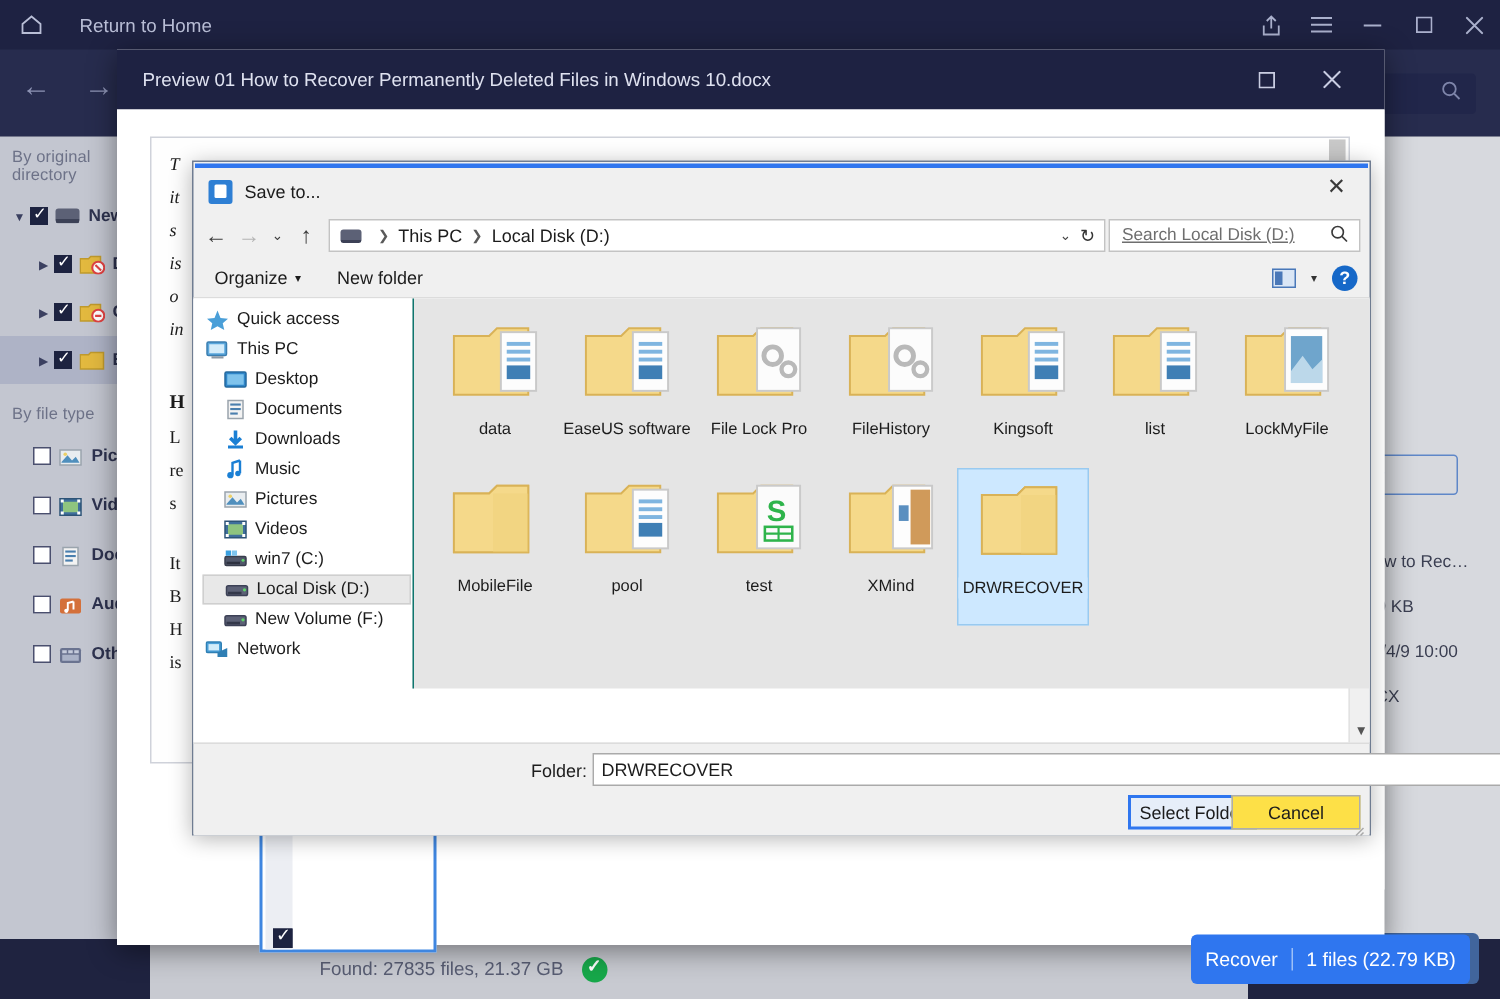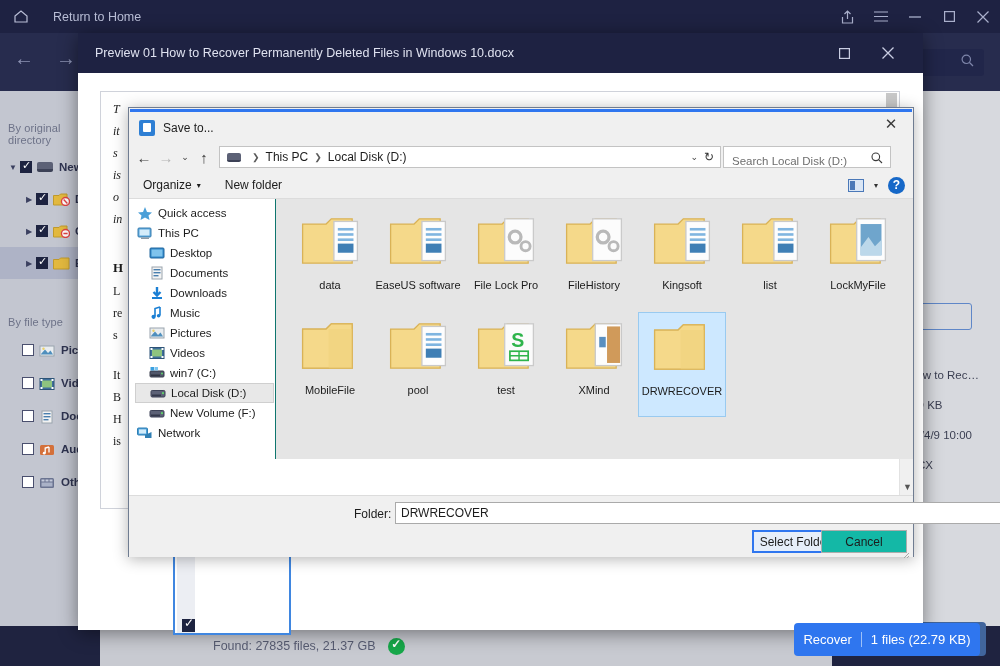--- a/index.html
+++ b/index.html
@@ -34,21 +34,21 @@
     position:absolute; right:16px; top:16px; width:126px; height:27px;
     background:#21264a; border-radius:3px;
   }
   .app-search .mag { position:absolute; right:10px; top:5px; color:#7e85aa; font-size:14px; }
 
   
   .sidebar {
     position:absolute; left:0; top:91px; width:100px; height:535px;
     background:#c3c6d0;
   }
-  .sb-head { font-size:11px; color:#6d7288; padding:8px 0 5px 8px; letter-spacing:.1px;margin-top:23px; }
+  .sb-head { font-size:11px; color:#6d7288; padding:8px 0 5px 8px; letter-spacing:.1px; }
   .sb-row { display:flex; align-items:center; height:32px; font-size:11.5px;
     color:#2e3350; white-space:nowrap; }
   .sb-row.sel { background:#aeb3c6; }
   .caret { width:14px; text-align:center; font-size:8px; color:#3b4060; flex:0 0 14px;}
   .cbx { width:12px; height:12px; flex:0 0 12px; border:1px solid #4a4f6e;
     background:#fff; position:relative; margin-right:5px; }
   .cbx.on { background:#1d2340; border-color:#1d2340; }
   .cbx.on:after { content:"✓"; position:absolute; left:1px; top:-3px;
     color:#fff; font-size:11px; }
   .drv { width:16px; height:10px; background:#5c6176; border-radius:2px;
@@ -148,23 +148,23 @@
   .nav-ic.dim { color:#b5b5b5; font-size:15px; }
   .nav-ic.small { font-size:9px; width:16px; color:#3d3d3d; }
   .addrbox { flex:1; height:22px; margin:0 2px 0 4px; background:#fff;
     border:1px solid #c3c3c3; display:flex; align-items:center;
     font-size:12px; color:#1c1c1c; position:relative; }
   .addr-drive { width:14px; height:9px; background:#5c6176; border-radius:2px;
     margin:0 5px 0 7px; border-bottom:2px solid #3c4156; }
   .crumb-sep { margin:0 6px; color:#5a5a5a; font-size:9px; }
   .addr-caret { position:absolute; right:22px; font-size:9px; color:#444; }
   .addr-refresh { position:absolute; right:6px; font-size:12px; color:#333; }
-  .searchbox { width:168px; height:22px; margin-right:22px; background:#fff;
-    border:1px solid #c3c3c3; display:flex; align-items:flex-end;
-    font-size:11.5px; color:#6e6e6e; padding-left:8px; position:relative; }
+  .searchbox { width:168px; height:22px; margin-right:6px; background:#fff;
+    border:1px solid #c3c3c3; display:flex; align-items:center;
+    font-size:11.5px; color:#6e6e6e; padding-left:8px; position:relative;text-decoration:underline; }
   .searchbox .mg { position:absolute; right:7px; color:#3a3a3a; font-size:12px; }
 
   .cmd-row { position:absolute; left:0; top:64px; width:784px; height:27px;
     border-bottom:1px solid #dcdcdc; display:flex; align-items:center;
     font-size:12px; color:#1c1c1c; }
   .cmd-item { margin-left:14px; display:flex; align-items:center; gap:5px; }
   .cmd-right { position:absolute; right:8px; display:flex; align-items:center; gap:10px; }
   .viewic { width:16px; height:13px; border:1px solid #4a78b8; background:#dae6f5;
     position:relative; }
   .viewic:after{content:"";position:absolute;left:1px;top:1px;width:5px;height:9px;background:#4a78b8;}
@@ -196,21 +196,21 @@
   .fcell.sel { background:#cde8ff; border:1px solid #99caf0; }
 
   .dlg-bottom { position:absolute; left:0; top:387px; width:784px; height:62px;
     background:#f0f0f0; border-top:1px solid #dcdcdc; }
   .fld-label { position:absolute; left:225px; top:11px; font-size:12px; color:#1c1c1c; }
   .fld-input { position:absolute; left:266px; top:6px; width:632px; height:22px;
     background:#fff; border:1px solid #aaa; font-size:12px; color:#1c1c1c;
     display:flex; align-items:center; padding-left:5px; }
   .btn { position:absolute; top:34px; height:23px; font-size:12px;
     display:flex; align-items:center; justify-content:center;
-    background:#14b8a6; border:1px solid #adadad; color:#1c1c1c; }
+    background:#fde047; border:1px solid #adadad; color:#1c1c1c; }
   .btn.primary { border:2px solid #2f76ef; background:#e6eef9;margin-left:26px; }
   .dlg-grip { position:absolute; right:3px; bottom:2px; width:10px; height:10px; }
 </style>
 </head>
 <body>
 
 <div id="root">
 
   <div class="app-titlebar">
     <div class="home-btn">

